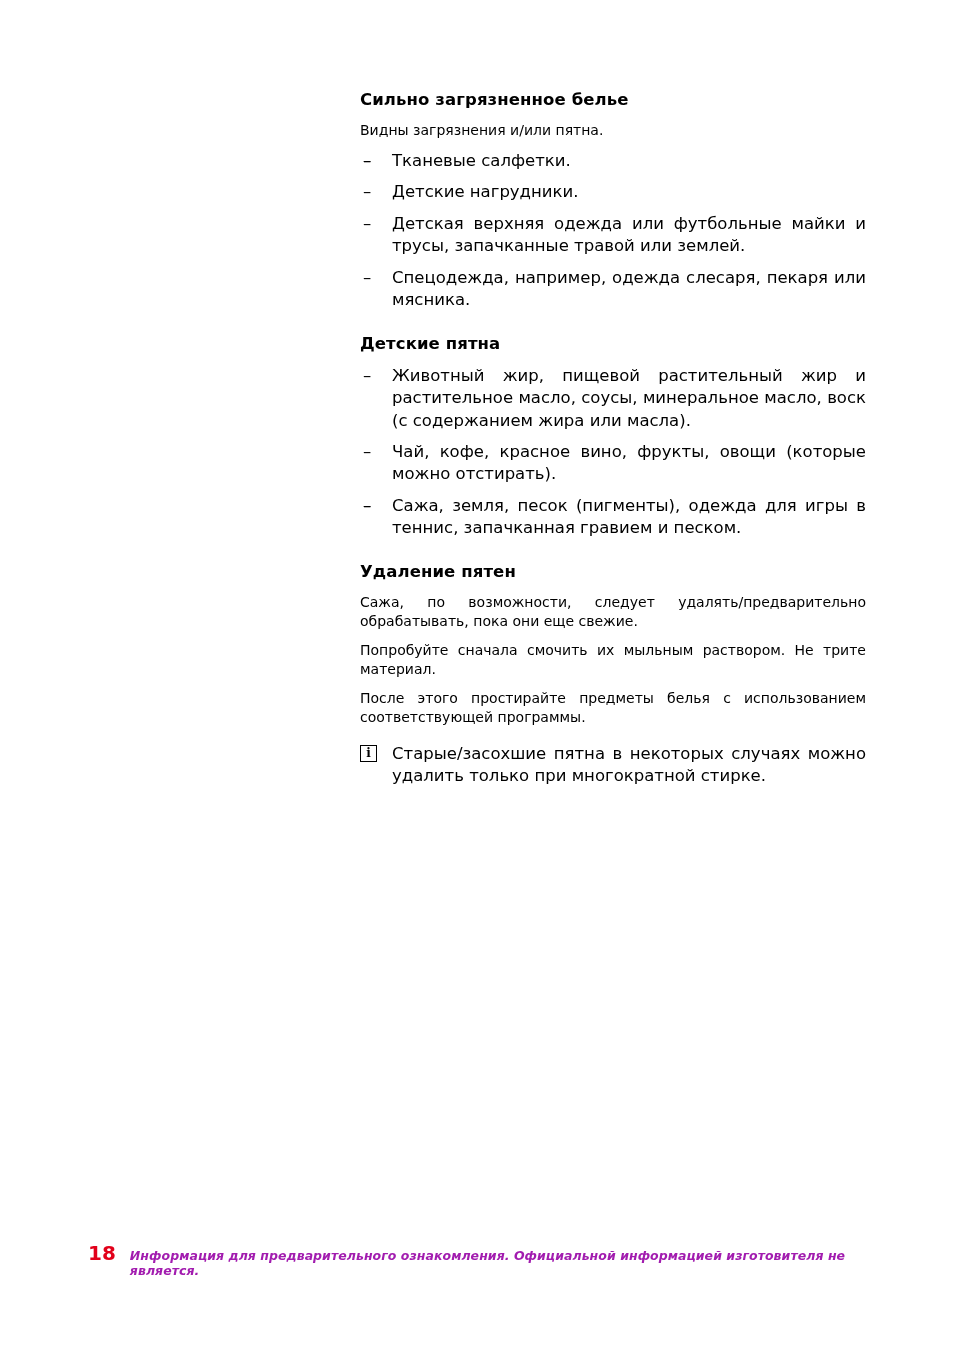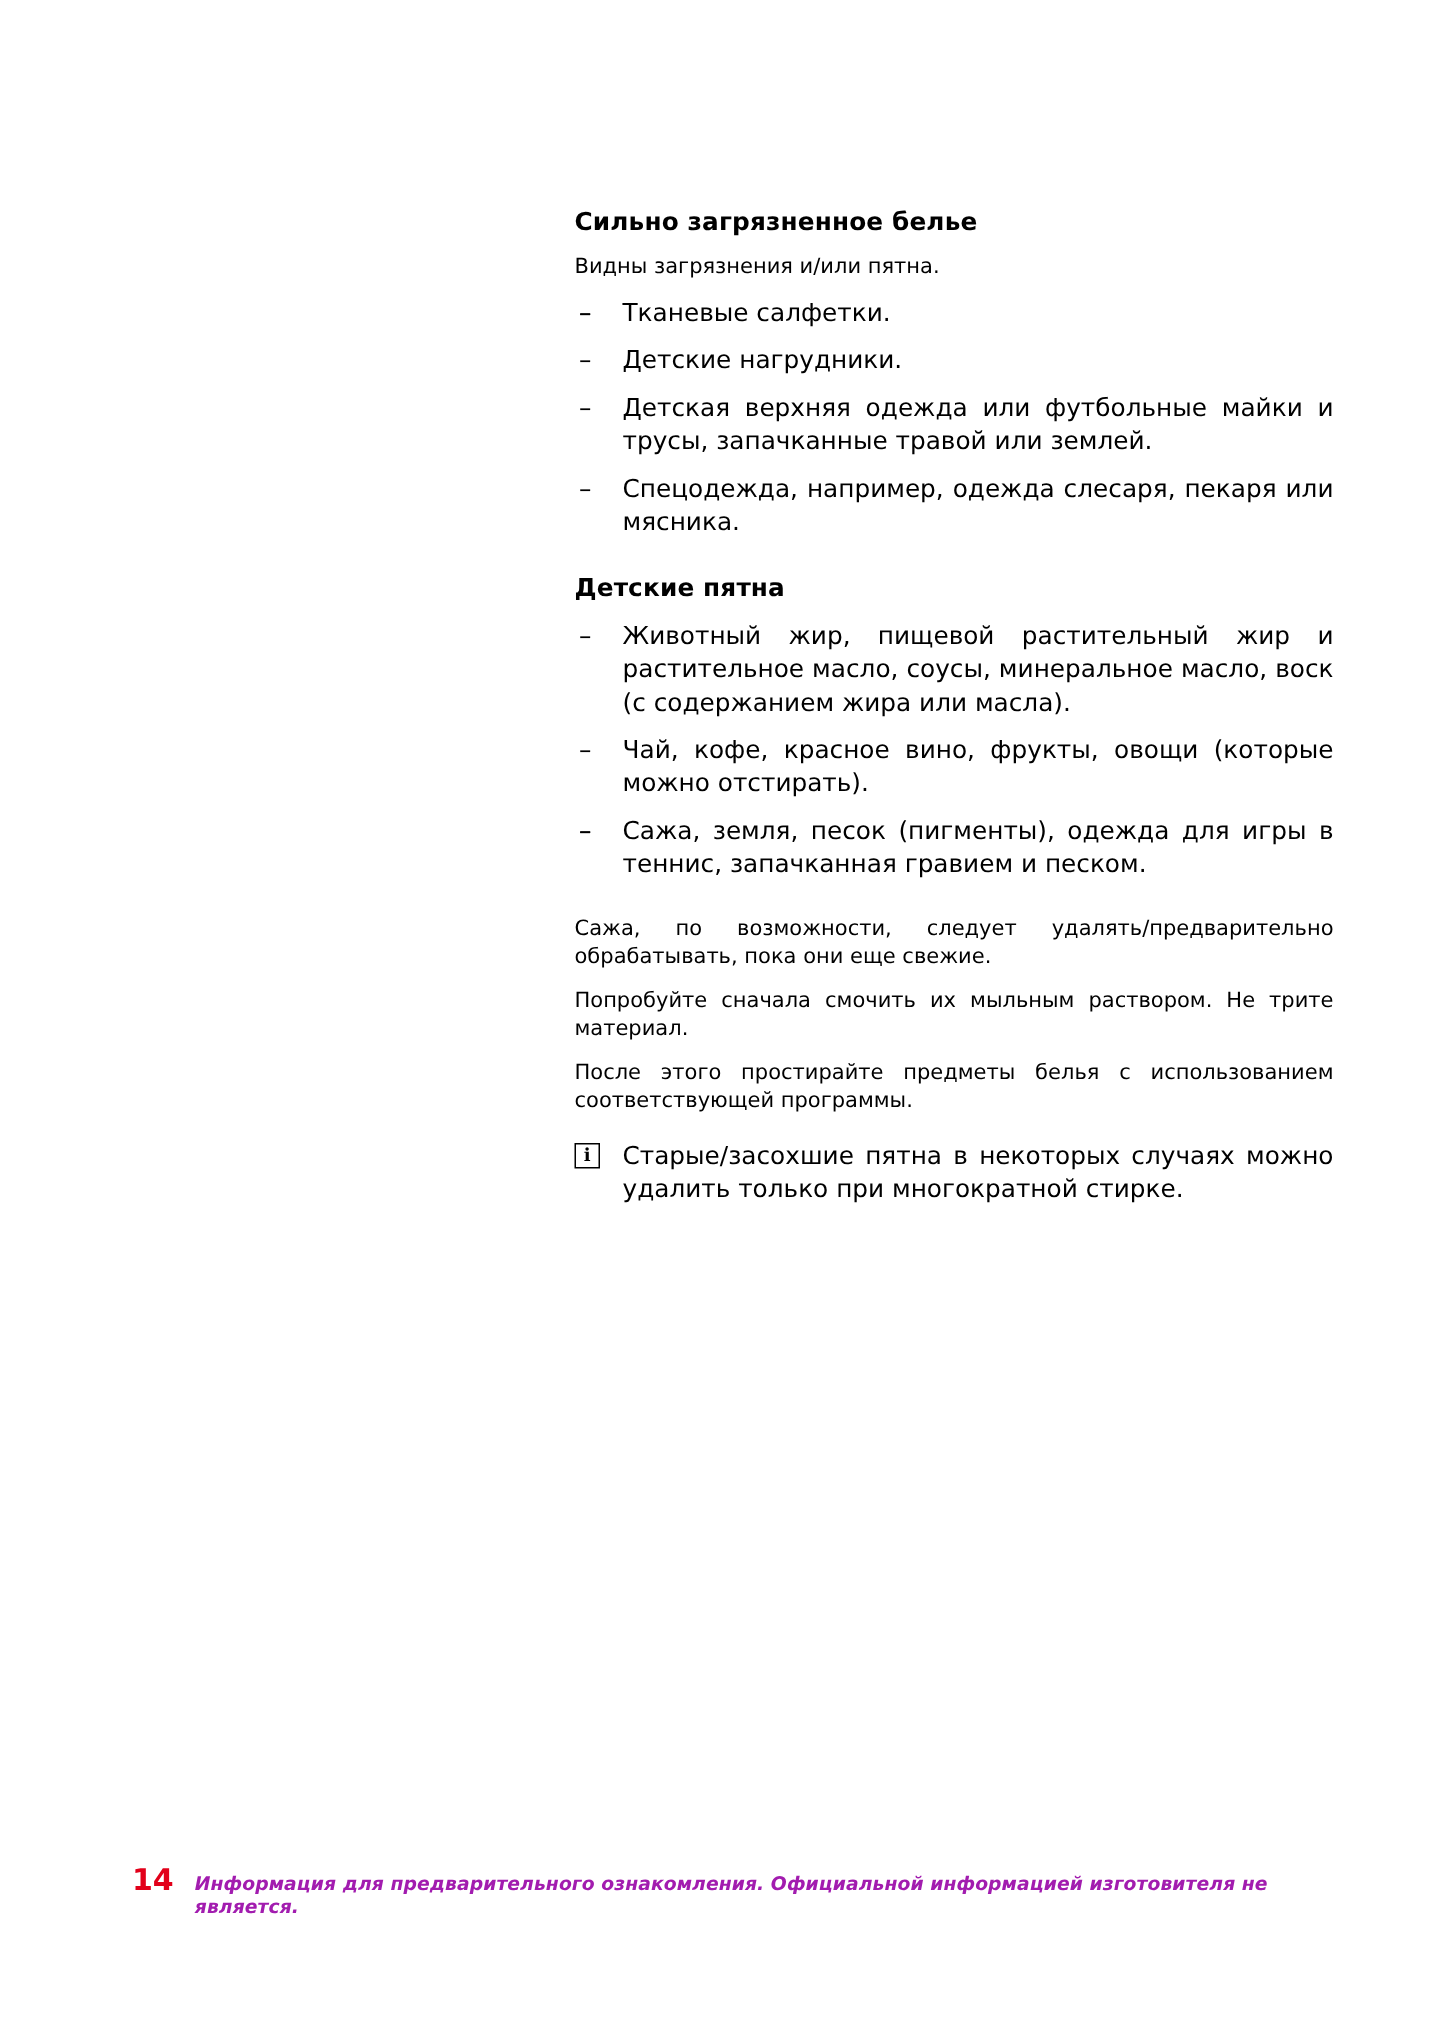--- a/index.html
+++ b/index.html
@@ -17,24 +17,23 @@
   }
   .page {
     position: absolute;
     left: 0;
     top: 0;
     width: 954px;
     height: 1354px;
   }
   .content {
     position: absolute;
-    left: 383px;
+    left: 360px;
     top: 90px;
     width: 506px;
-    margin-top: 48px;
   }
   h2.section-title {
     font-size: 16.5px;
     font-weight: bold;
     margin: 0 0 12px 0;
     letter-spacing: 0.1px;
   }
   .section + .section {
     margin-top: 22px;
   }
@@ -163,28 +162,29 @@
           <span class="dash">–</span>
         </li>
         <li>
           <span class="dash">–</span>
           <span>Сажа, земля, песок (пигменты), одежда для игры в теннис, запачканная гравием и песком.</span>
         </li>
       </ul>
     </div>
 
     <div class="section">
+      <h2 class="section-title">Удаление пятен</h2>
       <p class="para">Сажа, по возможности, следует удалять/предварительно обрабатывать, пока они еще свежие.</p>
       <p class="para">Попробуйте сначала смочить их мыльным раствором. Не трите материал.</p>
       <p class="para last">После этого простирайте предметы белья с использованием соответствующей программы.</p>
       <div class="note">
         <span class="info-icon">i</span>
         <span>Старые/засохшие пятна в некоторых случаях можно удалить только при многократной стирке.</span>
       </div>
     </div>
 
   </div>
 
   <div class="footer">
-    <span class="page-number">14</span>
+    <span class="page-number">18</span>
     <span class="footer-note">Информация для предварительного ознакомления. Официальной информацией изготовителя не является.</span>
   </div>
 </div>
 
 </body></html>

